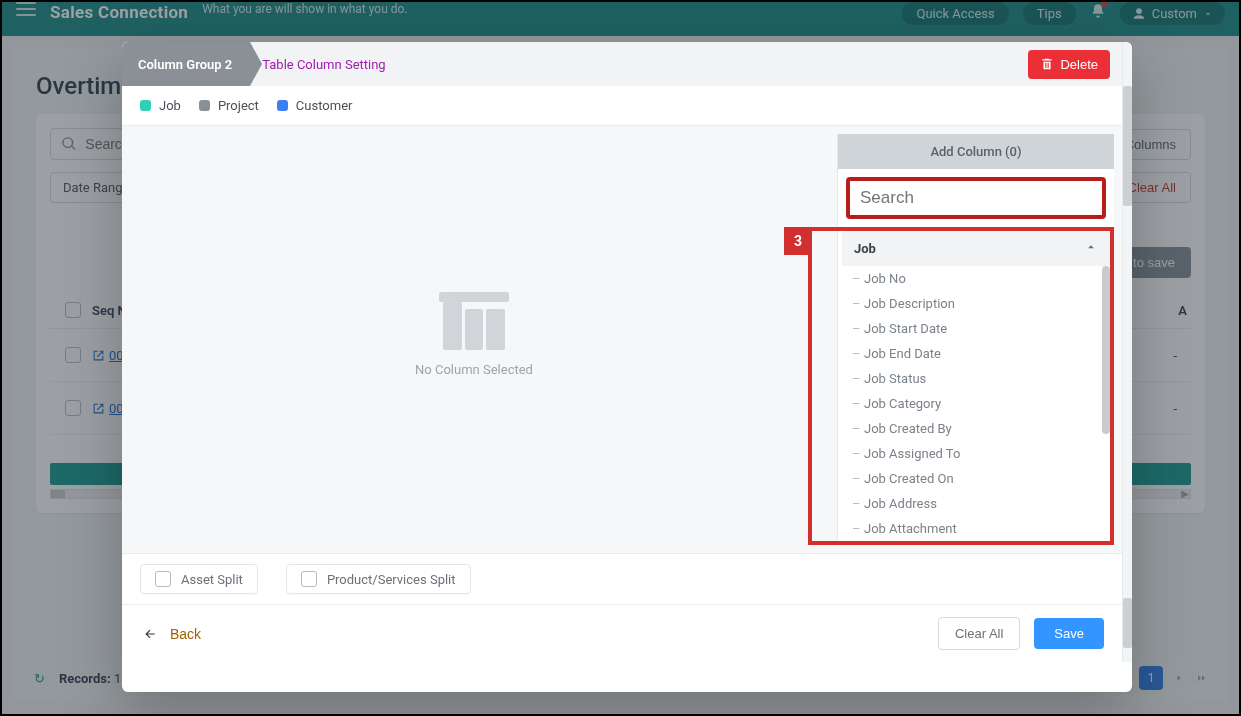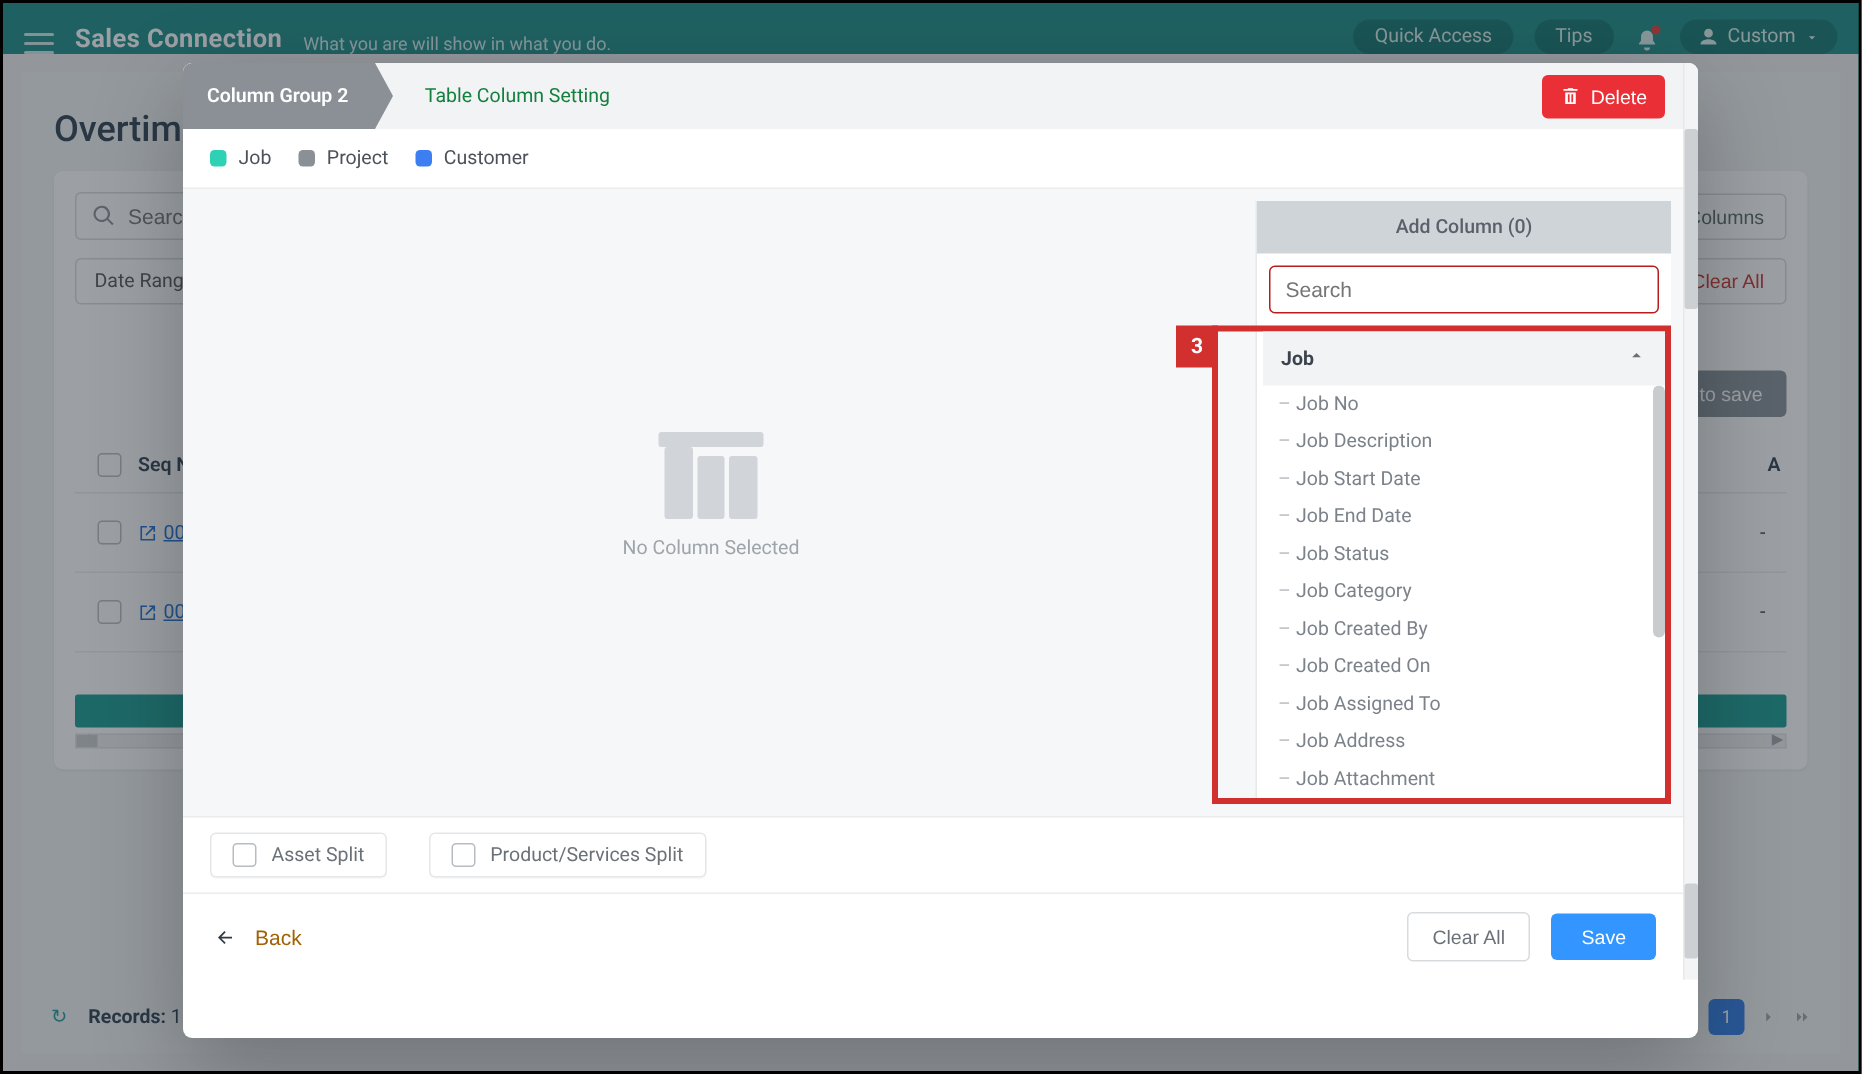--- a/index.html
+++ b/index.html
@@ -8,21 +8,21 @@
     font-family: -apple-system, BlinkMacSystemFont, "Segoe UI", Roboto, Arial, sans-serif;
     background: #0d6e6a;
     border: 2px solid #000;
     position: relative;
     overflow: hidden;
     font-size: 14px;
     color: #333;
   }
   
   .app-header {
-    height: 34px; background: #188b86; display: flex; align-items: flex-end;
+    height: 34px; background: #188b86; display: flex; align-items: flex-start;
     padding: 0 14px; color: #fff; gap: 14px;
   }
   .hamburger { width: 20px; height: 14px; display: flex; flex-direction: column; justify-content: space-between; cursor: pointer; }
   .hamburger span { height: 2px; background: #cfe7e5; border-radius: 1px; }
   .brand { font-weight: 700; font-size: 17px; letter-spacing: .3px; }
   .tagline { font-size: 12px; color: #d2ecea; }
   .app-header .grow { flex: 1; }
   .pill { background: #0f736e; padding: 4px 14px; border-radius: 16px; font-size: 13px; color: #d8eeec; cursor: pointer; }
   .bell { width: 16px; height: 18px; position: relative; }
   .bell svg { fill: #d8eeec; }
@@ -83,21 +83,21 @@
   .close-btn { margin-left:auto; font-size:22px; color:#6f757c; cursor:pointer; background:none; border:0; }
   .crumbs-bar { background:#f2f3f5; display:flex; align-items:center; padding: 0; height:44px; padding-right:12px; }
   .crumb-active {
     background:#8a9096; color:#fff; font-weight:600; font-size:13px; height:100%; display:flex; align-items:center;
     padding: 0 18px 0 16px; position:relative;
   }
   .crumb-active::after {
     content:""; position:absolute; right:-12px; top:0; width:0;height:0;
     border-top:22px solid transparent; border-bottom:22px solid transparent; border-left:12px solid #8a9096;
   }
-  .crumb-next { color:#15803d; font-size:13px; margin-left:33px; }
+  .crumb-next { color:#a21caf; font-size:13px; margin-left:12px; }
   .btn-delete { margin-left:auto; background:#eb2f37; color:#fff; border:0; border-radius:4px; padding: 7px 12px; display:flex; align-items:center; gap:6px; font-size:13px; cursor:pointer; }
   .btn-delete svg { fill:#fff; }
   .legend-row { display:flex; align-items:center; gap:18px; padding:12px 18px; border-bottom:1px solid #ececec; }
   .legend-item { display:flex; align-items:center; gap:8px; font-size:13px; color:#4b525a; }
   .dot { width:11px; height:11px; border-radius:3px; }
   .dot.teal{background:#2fd1b5}.dot.grey{background:#8a9096}.dot.blue{background:#3d7ff2}
 
   .modal-body { flex:1; display:flex; background:#f6f7f8; min-height:0; }
   .body-left {
     flex:1; display:flex; flex-direction:column; align-items:center; justify-content:center;
@@ -106,21 +106,21 @@
   }
   .placeholder-icon { width:62px; height:48px; display:flex; gap:3px; align-items:flex-end; margin-bottom:8px; }
   .placeholder-icon span { background:#d1d4d8; flex:1; border-radius:2px; }
   .placeholder-icon span:nth-child(1){height:100%} .placeholder-icon span:nth-child(2){height:86%} .placeholder-icon span:nth-child(3){height:86%}
   .placeholder-wrap { position:relative; }
   .placeholder-cap { position:absolute; top:-10px; left:-4px; right:-4px; height:10px; background:#d1d4d8; border-radius:2px; }
 
   .body-right { width:276px; background:#fff; display:flex; flex-direction:column; box-shadow: -1px 0 0 #e6e8ea; margin: 8px 8px 8px 0; }
   .addcol-head { background:#cfd4d9; color:#5a616a; font-size:13px; padding:10px; text-align:center; font-weight:500; }
   .search-wrap { padding:8px; }
-  .search-field { width:100%; border:1px solid #b91c1c; border-radius:4px; padding:7px 10px; font-size:14px; outline:none; color:#be185d; }
+  .search-field { width:100%; border:4px solid #b91c1c; border-radius:4px; padding:7px 10px; font-size:17px; outline:none; color:#be185d; }
   .col-panel { border:4px solid #d22f2f; margin: 0 0 0 -30px; padding-left: 30px; flex:1; min-height:0; display:flex; flex-direction:column; position:relative; }
   .callout-tag { position:absolute; left:-28px; top:-4px; width:28px; height:28px; background:#d22f2f; color:#fff; font-weight:700; display:flex; align-items:center; justify-content:center; font-size:14px; }
   .group-head { background:#f2f3f5; padding:9px 12px; display:flex; align-items:center; font-weight:700; color:#3b434c; font-size:13px; cursor:pointer; }
   .group-head .chev { margin-left:auto; }
   .col-list { overflow-y:auto; flex:1; position:relative; }
   .col-list-inner { position:relative; }
   .col-item { padding:5px 12px 5px 22px; color:#7b828a; font-size:13px; cursor:pointer; position:relative; }
   .col-item::before { content:"–"; position:absolute; left:10px; color:#b8bcc1; }
   .col-scroll { position:absolute; right:0; top:0; width:8px; height:168px; background:#c9ccce; border-radius:4px; }
 
@@ -320,22 +320,22 @@
             </div>
             <div class="col-list">
               <div class="col-list-inner" id="col-list">
                   <div class="col-item">Job No</div>
                   <div class="col-item">Job Description</div>
                   <div class="col-item">Job Start Date</div>
                   <div class="col-item">Job End Date</div>
                   <div class="col-item">Job Status</div>
                   <div class="col-item">Job Category</div>
                   <div class="col-item">Job Created By</div>
+                  <div class="col-item">Job Assigned To</div>
                   <div class="col-item">Job Created On</div>
-                  <div class="col-item">Job Assigned To</div>
                   <div class="col-item">Job Address</div>
                   <div class="col-item">Job Attachment</div>
                 </div>
               <div class="col-scroll"></div>
             </div>
           </div>
         </div>
       </div>
 
       <div class="splits-row">

